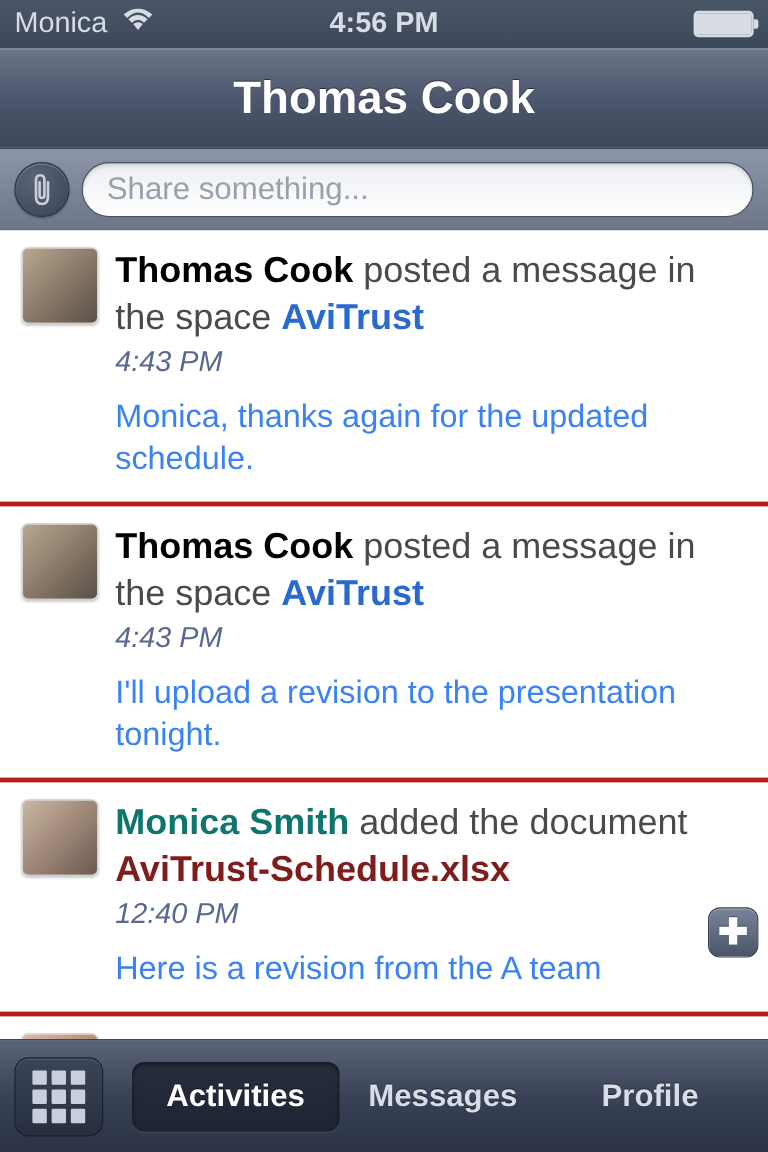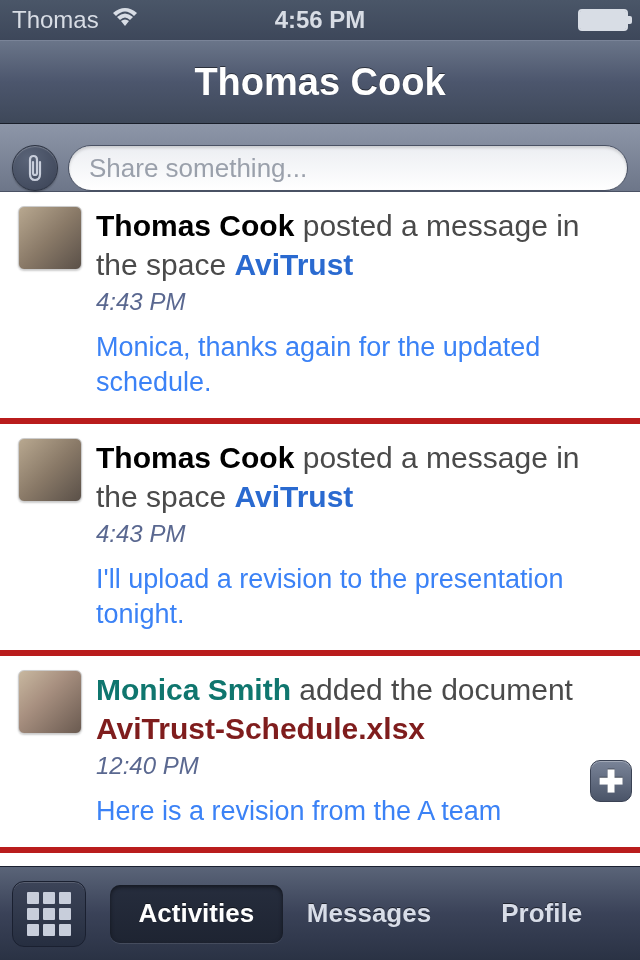--- a/index.html
+++ b/index.html
@@ -79,21 +79,21 @@
       color: #fff;
       font-size: 38px;
       font-weight: bold;
       text-shadow: 0 -1px 0 rgba(0,0,0,0.5);
     }
     .share-bar {
       height: 68px;
       background: linear-gradient(to bottom, #8d96a8 0%, #6d7689 100%);
       border-bottom: 1px solid #4a5264;
       display: flex;
-      align-items: flex-end;
+      align-items: center;
       padding: 0 12px;
       gap: 10px;
     }
     .attachment-btn {
       width: 46px;
       height: 46px;
       border-radius: 50%;
       background: radial-gradient(circle at 35% 30%, #5a6478, #3a4255);
       border: 1px solid #2c3342;
       box-shadow: inset 0 1px 1px rgba(255,255,255,0.25), 0 1px 2px rgba(0,0,0,0.3);
@@ -122,21 +122,21 @@
       color: #9aa0ab;
     }
     .feed {
       background: #fff;
       height: calc(960px - 40px - 84px - 68px - 94px);
       overflow: hidden;
     }
     .feed-item {
       display: flex;
       padding: 14px 16px 18px 18px;
-      border-bottom: 6px solid #b91c1c;
+      border-bottom: 4px solid #b91c1c;
       gap: 14px;
     }
     .avatar {
       width: 64px;
       height: 64px;
       border-radius: 6px;
       flex-shrink: 0;
       border: 1px solid #ccc;
       box-shadow: 0 1px 2px rgba(0,0,0,0.2);
       background: #d0d0d0;
@@ -257,21 +257,21 @@
       border-radius: 10px;
       box-shadow: inset 0 2px 4px rgba(0,0,0,0.5), 0 1px 0 rgba(255,255,255,0.1);
       color: #fff;
     }
   </style>
 </head>
 <body>
 
 <div class="status-bar">
   <div class="status-left">
-    <span>Thomas</span>
+    <span>Monica</span>
     <span>
       <svg class="wifi-icon" viewBox="0 0 28 20">
         <path d="M14 18 L10 13 Q14 10 18 13 Z M6 9 Q14 2 22 9 L19 12 Q14 7 9 12 Z M2 5 Q14 -5 26 5 L23 8 Q14 -1 5 8 Z" fill="#d8dde5"></path>
       </svg>
     </span>
   </div>
   <div class="status-center">4:56 PM</div>
   <div class="battery-icon">
       <div class="battery-fill"></div>
     </div>

